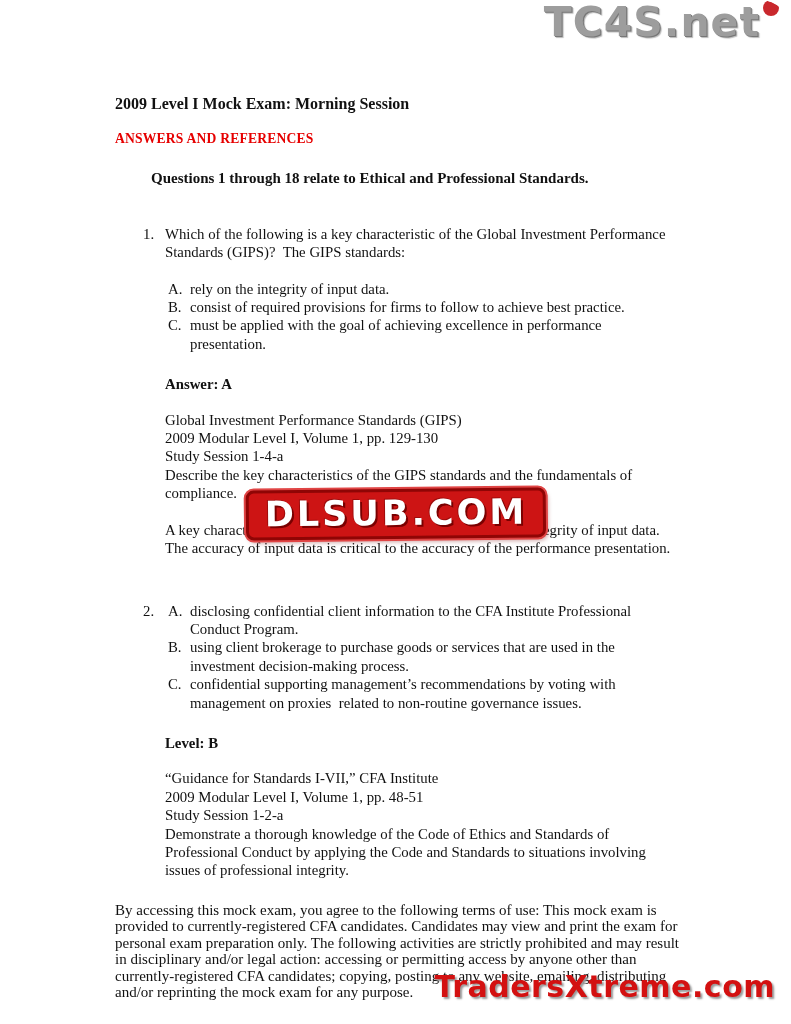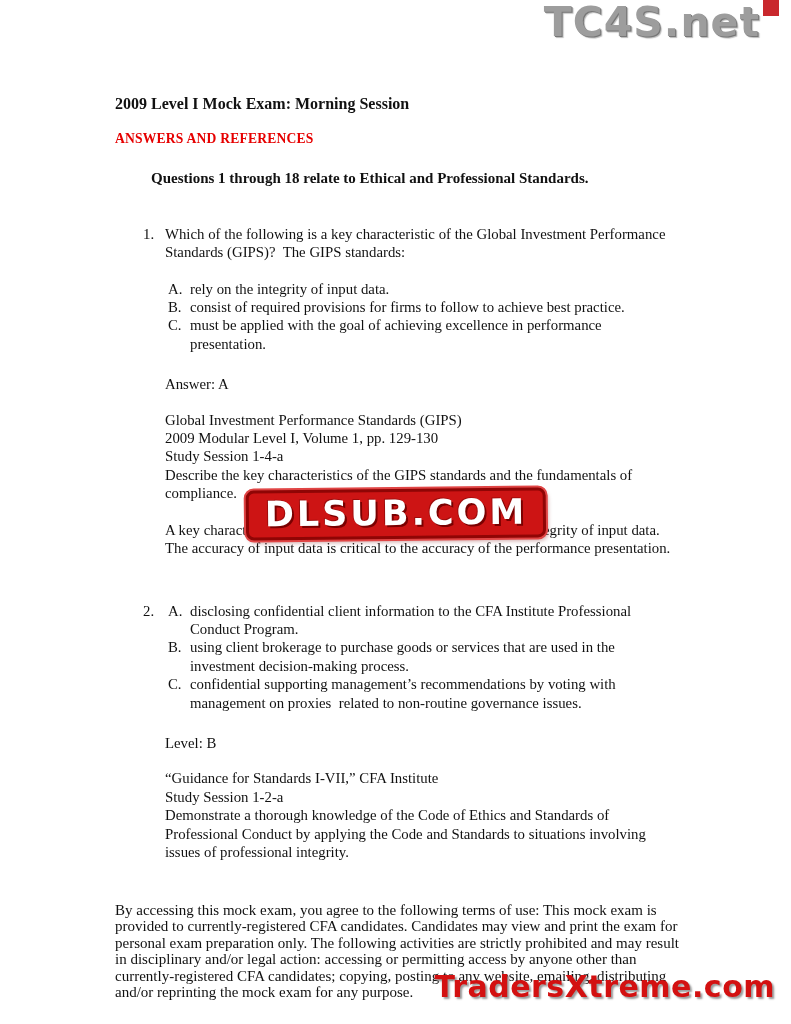--- a/index.html
+++ b/index.html
@@ -1,15 +1,15 @@
 <!DOCTYPE html>
 <html><head>
 <meta charset="utf-8">
 <style>
-  * { margin: 0; padding: 0; box-sizing: border-box; }
+  * { margin: 0; padding: 0; box-sizing: border-box; border-radius: 31px; }
   html, body { background: #ffffff; }
   .page {
     position: relative;
     width: 791px;
     height: 1024px;
     background: #ffffff;
     font-family: "Liberation Serif", "DejaVu Serif", serif;
     font-size: 14.8px;
     line-height: 18.4px;
     color: #111111;
@@ -54,21 +54,21 @@
   .question { position: relative; padding-left: 50px; }
   .q1 { margin-top: 37px; }
   .q2 { margin-top: 44px; }
   .q-num { position: absolute; left: 28px; top: 0; }
 
   .stem { margin-bottom: 18px; white-space: pre-wrap; }
   .choice { display: flex; }
   .choice-letter { flex: 0 0 25px; padding-left: 3px; }
   .choice-text { flex: 1; white-space: pre-wrap; }
 
-  .answer { font-weight: normal; margin-top: 22px; margin-bottom: 17px; }
+  .answer { font-weight: bold; margin-top: 22px; margin-bottom: 17px; }
   .ref-block { margin-bottom: 18px; }
   .explanation { white-space: pre-wrap; }
   .it { font-style: italic; }
 
   
   .dlsub-stamp {
     position: absolute;
     top: 489px;
     left: 50%;
     transform: translateX(-50%) rotate(-0.6deg);
@@ -165,20 +165,21 @@
           <span class="choice-text">using client brokerage to purchase goods or services that are used in the investment decision-making process.</span>
         </div>
         <div class="choice">
           <span class="choice-letter">C.</span>
           <span class="choice-text">confidential supporting management’s recommendations by voting with management on proxies  related to non-routine governance issues.</span>
         </div>
       </div>
       <div class="answer">Level: B</div>
       <div class="ref-block">
         <div>“Guidance for Standards I-VII,” CFA Institute</div>
+        <div>2009 Modular Level I, Volume 1, pp. 48-51</div>
         <div>Study Session 1-2-a</div>
         <div>Demonstrate a thorough knowledge of the Code of Ethics and Standards of Professional Conduct by applying the Code and Standards to situations involving issues of professional integrity.</div>
       </div>
     </div>
 
   </div>
 
   <div class="dlsub-stamp">DLSUB.COM</div>
 
   <div class="footer-terms">By accessing this mock exam, you agree to the following terms of use: This mock exam is provided to currently-registered CFA candidates. Candidates may view and print the exam for personal exam preparation only. The following activities are strictly prohibited and may result in disciplinary and/or legal action: accessing or permitting access by anyone other than currently-registered CFA candidates; copying, posting to any website, emailing, distributing and/or reprinting the mock exam for any purpose.</div>

